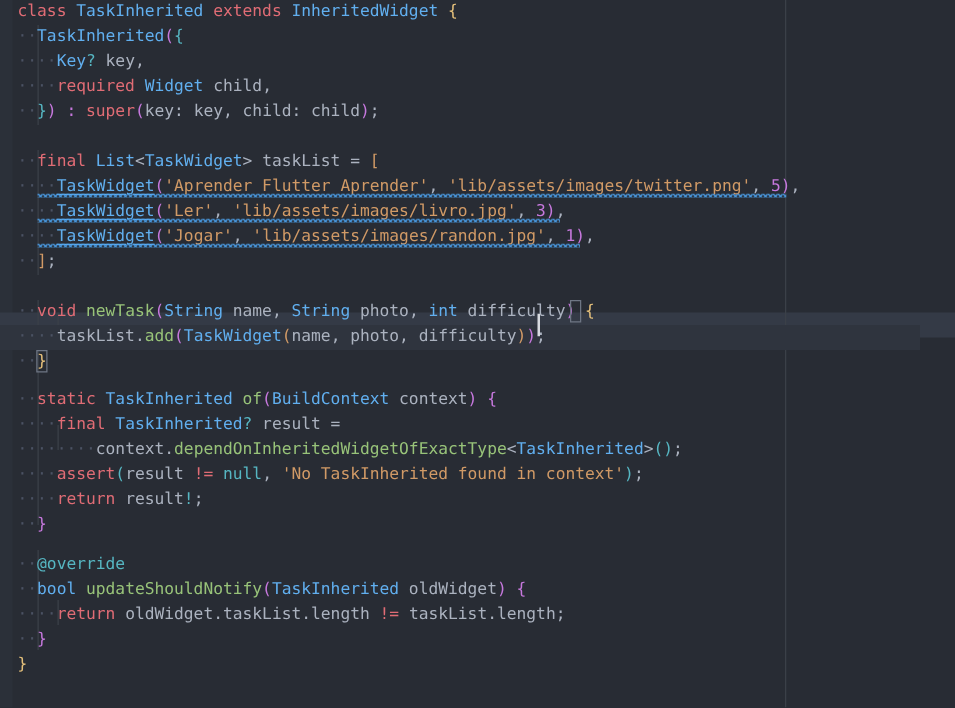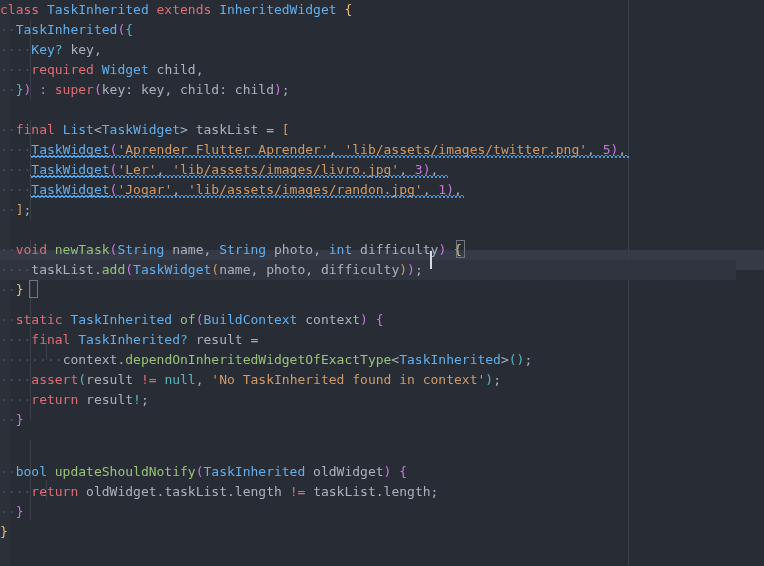--- a/index.html
+++ b/index.html
@@ -27,20 +27,21 @@
   
   #code{
     position:absolute;left:0;top:0;width:764px;height:566px;
     font-size:13.2px;
     line-height:20px;
     white-space:pre;
     color:#abb2bf;
   }
   .line{
     position:absolute;left:0;width:736px;height:20px;
+    padding-left:14px;
     box-sizing:border-box;
     white-space:pre;
   }
   .line.cur{ background:#2f343e; }
   
   #curband{
     position:absolute;left:0;width:764px;height:20px;
     background:#343a46;
   }
   
@@ -149,20 +150,21 @@
     <div class="line" style="top:350px;"><span class="ws" style="color: rgb(75, 82, 99);">··</span><span class="ws" style="color: rgb(75, 82, 99);">··</span><span class="ws" style="color: rgb(75, 82, 99);">··</span><span class="ws" style="color: rgb(75, 82, 99);">··</span><span class="var" style="color: rgb(171, 178, 191);">context</span><span class="punc" style="color: rgb(171, 178, 191);">.</span><span class="fn" style="color: rgb(152, 195, 121);">dependOnInheritedWidgetOfExactType</span><span class="punc" style="color: rgb(171, 178, 191);">&lt;</span><span class="type" style="color: rgb(97, 175, 239);">TaskInherited</span><span class="punc" style="color: rgb(171, 178, 191);">&gt;</span><span class="par3" style="color: rgb(86, 182, 194);">(</span><span class="par3" style="color: rgb(86, 182, 194);">)</span><span class="punc" style="color: rgb(171, 178, 191);">;</span></div>
 
     <div class="line" style="top:370px;"><span class="ws" style="color: rgb(75, 82, 99);">··</span><span class="ws" style="color: rgb(75, 82, 99);">··</span><span class="kw2" style="color: rgb(224, 108, 117);">assert</span><span class="par3" style="color: rgb(86, 182, 194);">(</span><span class="var" style="color: rgb(171, 178, 191);">result</span> <span class="kw2" style="color: rgb(224, 108, 117);">!=</span> <span class="nul" style="color: rgb(86, 182, 194);">null</span><span class="punc" style="color: rgb(171, 178, 191);">,</span> <span class="str" style="color: rgb(209, 154, 102);">'No TaskInherited found in context'</span><span class="par3" style="color: rgb(86, 182, 194);">)</span><span class="punc" style="color: rgb(171, 178, 191);">;</span></div>
 
     <div class="line" style="top:390px;"><span class="ws" style="color: rgb(75, 82, 99);">··</span><span class="ws" style="color: rgb(75, 82, 99);">··</span><span class="kw2" style="color: rgb(224, 108, 117);">return</span> <span class="var" style="color: rgb(171, 178, 191);">result</span><span class="op" style="color: rgb(86, 182, 194);">!</span><span class="punc" style="color: rgb(171, 178, 191);">;</span></div>
 
     <div class="line" style="top:410px;"><span class="ws" style="color: rgb(75, 82, 99);">··</span><span class="kw" style="color: rgb(198, 120, 221);">}</span></div>
 
     <div class="line" style="top:430px;"> </div>
 
+    <div class="line" style="top:442px;"><span class="ws" style="color: rgb(75, 82, 99);">··</span><span class="ann" style="color: rgb(86, 182, 194);">@override</span></div>
 
     <div class="line" style="top:462px;"><span class="ws" style="color: rgb(75, 82, 99);">··</span><span class="type" style="color: rgb(97, 175, 239);">bool</span> <span class="fn" style="color: rgb(152, 195, 121);">updateShouldNotify</span><span class="par2" style="color: rgb(198, 120, 221);">(</span><span class="type" style="color: rgb(97, 175, 239);">TaskInherited</span> <span class="var" style="color: rgb(171, 178, 191);">oldWidget</span><span class="par2" style="color: rgb(198, 120, 221);">)</span> <span class="kw" style="color: rgb(198, 120, 221);">{</span></div>
 
     <div class="line" style="top:482px;"><span class="ws" style="color: rgb(75, 82, 99);">··</span><span class="ws" style="color: rgb(75, 82, 99);">··</span><span class="kw2" style="color: rgb(224, 108, 117);">return</span> <span class="var" style="color: rgb(171, 178, 191);">oldWidget</span><span class="punc" style="color: rgb(171, 178, 191);">.</span><span class="var" style="color: rgb(171, 178, 191);">taskList</span><span class="punc" style="color: rgb(171, 178, 191);">.</span><span class="var" style="color: rgb(171, 178, 191);">length</span> <span class="kw2" style="color: rgb(224, 108, 117);">!=</span> <span class="var" style="color: rgb(171, 178, 191);">taskList</span><span class="punc" style="color: rgb(171, 178, 191);">.</span><span class="var" style="color: rgb(171, 178, 191);">length</span><span class="punc" style="color: rgb(171, 178, 191);">;</span></div>
 
     <div class="line" style="top:502px;"><span class="ws" style="color: rgb(75, 82, 99);">··</span><span class="kw" style="color: rgb(198, 120, 221);">}</span></div>
 
     <div class="line" style="top:522px;"><span class="brc1" style="color: rgb(229, 192, 123);">}</span></div>
 
   </div>

